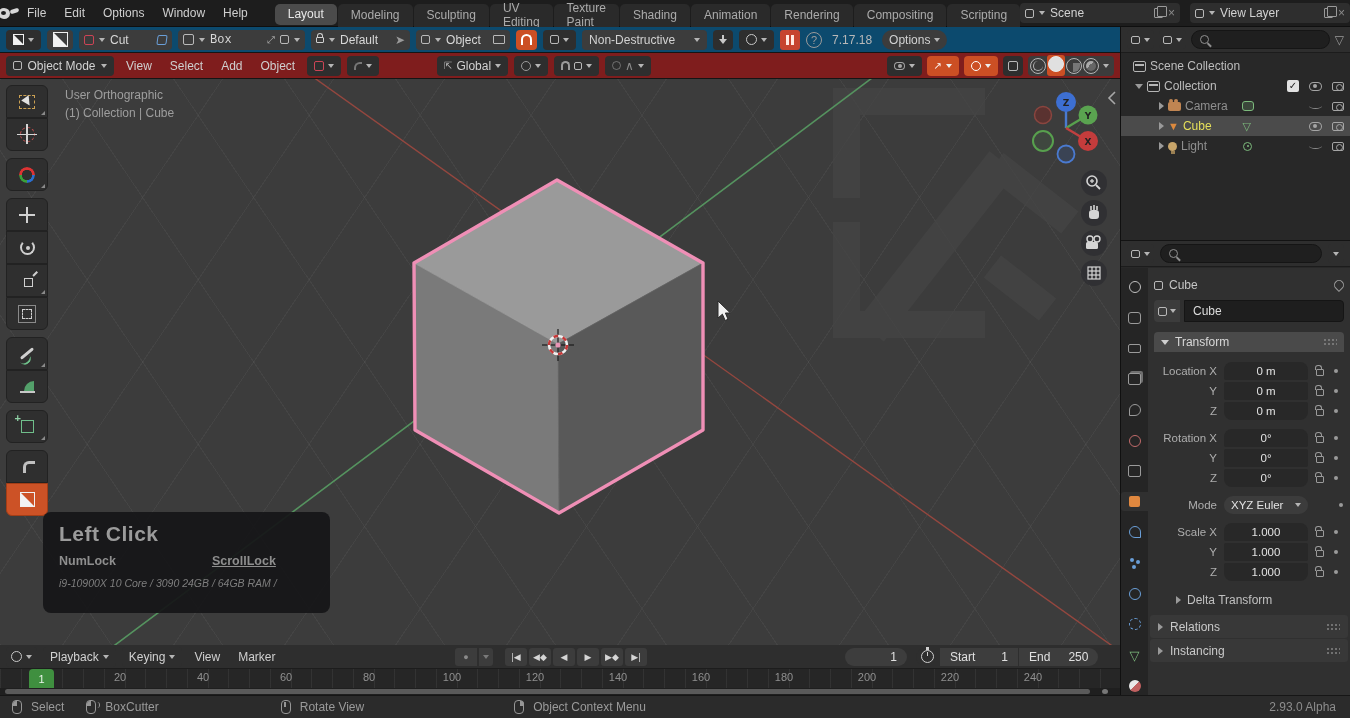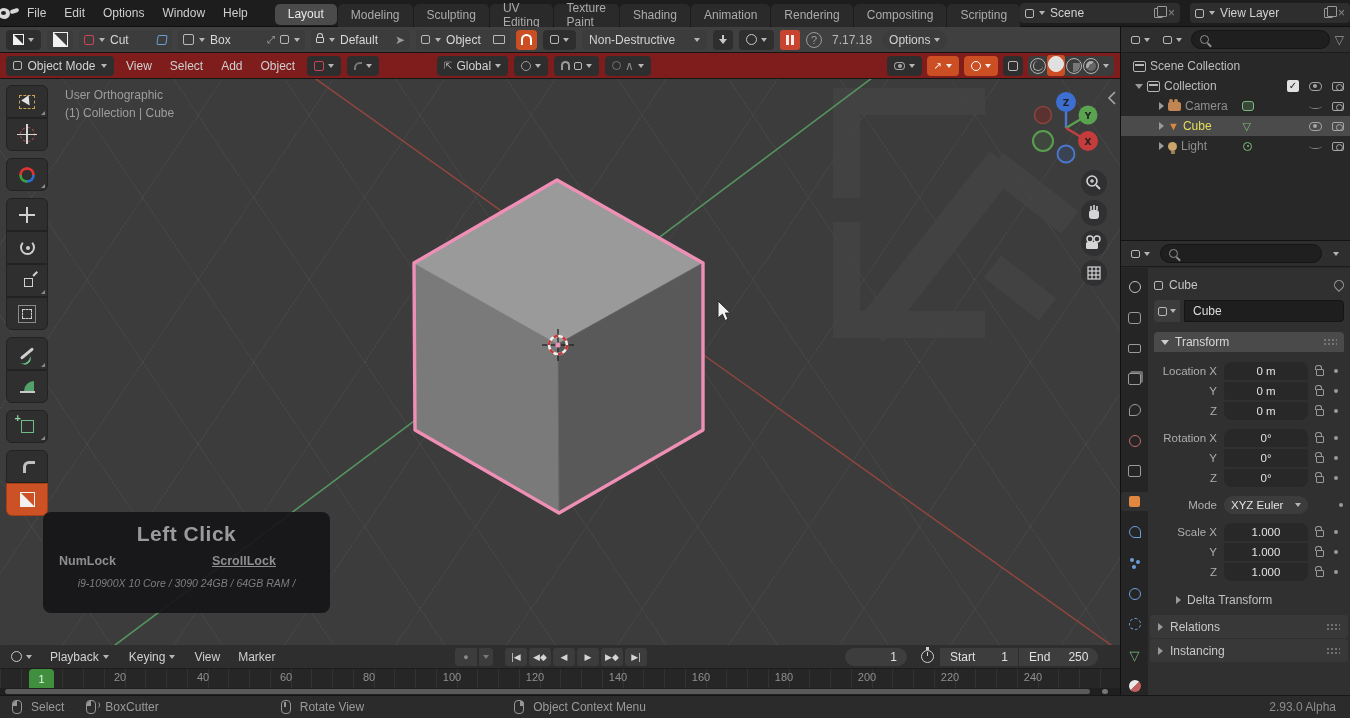--- a/index.html
+++ b/index.html
@@ -39,21 +39,21 @@
   .ws-tab { background:#2a2a2a; color:#ababab; border-radius:5px 5px 0 0; padding:0 13px; height:23px; display:flex; align-items:center; }
   .ws-tab.active { background:#4b4b4b; color:#e8e8e8; border-radius:5px; height:21px; margin-bottom:2px; }
   #scene-block { margin-left:auto; display:flex; gap:10px; margin-right:8px; }
   .id-selector { background:#2e2e2e; border-radius:4px; height:20px; display:flex; align-items:center; padding:0 5px; gap:5px; min-width:160px; }
   .id-selector .name { flex:1; color:#d2d2d2; }
   .copy-ic { width:9px; height:10px; border:1.2px solid #9a9a9a; border-radius:1px; position:relative; display:inline-block; }
   .copy-ic::before { content:""; position:absolute; left:2px; top:-3px; width:8px; height:9px; border:1.2px solid #9a9a9a; border-radius:1px; background:#2e2e2e; }
   .x-ic { color:#8a8a8a; font-size:12px; }
 
   
-  #toolrow { left:0; top:27px; width:1120px; height:26px; background:#404040; display:flex; align-items:center; gap:6px; padding:0 6px; border-bottom:1px solid #151515; }
+  #toolrow { left:0; top:27px; width:1120px; height:26px; background:#0c4a6e; display:flex; align-items:center; gap:6px; padding:0 6px; border-bottom:1px solid #151515; }
   .tool-ico-main { width:22px; height:20px; background:#3c3c3c; border-radius:4px; position:relative; }
   .fieldgrp { background:#3c3c3c; border-radius:4px; height:20px; display:flex; align-items:center; padding:0 5px; gap:5px; }
   .fieldgrp .txt { color:#d8d8d8; }
   .redsq { width:10px; height:10px; border:1.5px solid #c45; border-radius:2px; }
   .bluesq { width:10px; height:10px; border:1.5px solid #6a9fd8; border-radius:2px; transform:skewX(-8deg); }
   .lock-mini { width:8px; height:6px; border:1.3px solid #cfcfcf; border-radius:1px; position:relative; }
   .lock-mini::before { content:""; position:absolute; width:4px; height:4px; border:1.3px solid #cfcfcf; border-bottom:none; border-radius:3px 3px 0 0; left:0px; top:-5px; }
   .magnet { width:11px; height:11px; border:2.5px solid #e8e8e8; border-bottom:none; border-radius:6px 6px 0 0; position:relative; }
   .tgl-on { background:#cc4f24; }
   .pause-btn { background:#c64430; color:#fff; border-radius:3px; height:20px; padding:0 6px; display:flex; align-items:center; gap:2px; }
@@ -111,21 +111,21 @@
   .g-annot { width:16px; height:3px; background:#d0d0d0; border-radius:2px; transform:rotate(-40deg); position:relative; }
   .g-annot::after { content:""; position:absolute; left:-3px; top:3px; width:12px; height:5px; border-bottom:2px solid #6fc08a; border-radius:0 0 8px 8px; }
   .g-measure { width:15px; height:12px; border-bottom:2.5px solid #c8c8c8; position:relative; }
   .g-measure::after { content:""; position:absolute; right:1px; bottom:0; width:10px; height:10px; background:#53a06a; border-radius:100% 0 0 0; }
   .g-addcube { width:13px; height:13px; border:1.5px solid #6fbe8a; position:relative; }
   .g-addcube::after { content:"+"; position:absolute; left:-7px; top:-9px; color:#8fd0a5; font-size:11px; font-weight:bold; }
   .g-corner { width:12px; height:12px; border-left:3px solid #c0c0c0; border-top:3px solid #c0c0c0; border-radius:6px 0 0 0; margin-left:4px; }
   .g-bc { width:15px; height:15px; border:1.5px solid #f0f0f0; position:relative; overflow:hidden; background:transparent; }
   .g-bc::after { content:""; position:absolute; left:-2px; top:-2px; width:0; height:0; border-bottom:16px solid #f2f2f2; border-left:16px solid transparent; transform:scaleX(-1); }
   
-  #vp-tooltip { position:absolute; left:43px; top:433px; width:287px; height:101px; background:rgba(22,22,24,.93); border-radius:8px; padding:10px 16px;text-align:center; }
+  #vp-tooltip { position:absolute; left:43px; top:433px; width:287px; height:101px; background:rgba(22,22,24,.93); border-radius:8px; padding:10px 16px; }
   #vp-tooltip .tt-title { font-size:21px; font-weight:bold; color:#9b9b9b; letter-spacing:.5px; }
   #vp-tooltip .tt-keys { display:flex; margin-top:8px; font-weight:bold; color:#8e8e8e; font-size:12.5px; }
   #vp-tooltip .tt-keys span:last-child { margin-left:96px;text-decoration:underline; }
   #vp-tooltip .tt-hw { margin-top:9px; font-style:italic; font-size:10.5px; color:#7e7e7e; }
 
   
   #rightpanel { left:1120px; top:27px; width:230px; height:668px; background:#282828; border-left:1px solid #101010; position:absolute; }
   #outliner-header { height:26px; background:#2e2e2e; display:flex; align-items:center; gap:5px; padding:0 6px; border-bottom:1px solid #1c1c1c; }
   .ol-row { height:20px; display:flex; align-items:center; gap:4px; padding:0 4px; position:relative; }
   .ol-row .label { color:#bdbdbd; }
@@ -263,21 +263,21 @@
       </div>
     <div class="fieldgrp">
       <span class="redsq"></span>
         <span class="chev"></span>
       <span class="txt" style="min-width:42px;">Cut</span>
       <span class="bluesq"></span>
     </div>
     <div class="fieldgrp">
       <span class="sq"></span>
         <span class="chev"></span>
-      <span class="txt" style="min-width:52px;">Box</span>
+      <span class="txt" style="min-width:52px;font-family:Liberation Mono, monospace;">Box</span>
       <span style="color:#b5b5b5;font-size:10px;">⤢</span>
       <span class="sq" style="width:9px;height:9px;"></span>
         <span class="chev"></span>
     </div>
     <div class="fieldgrp">
       <span class="lock-mini"></span>
         <span class="chev"></span>
       <span class="txt" style="min-width:50px;">Default</span>
       <span style="color:#9a9a9a;">➤</span>
     </div>

